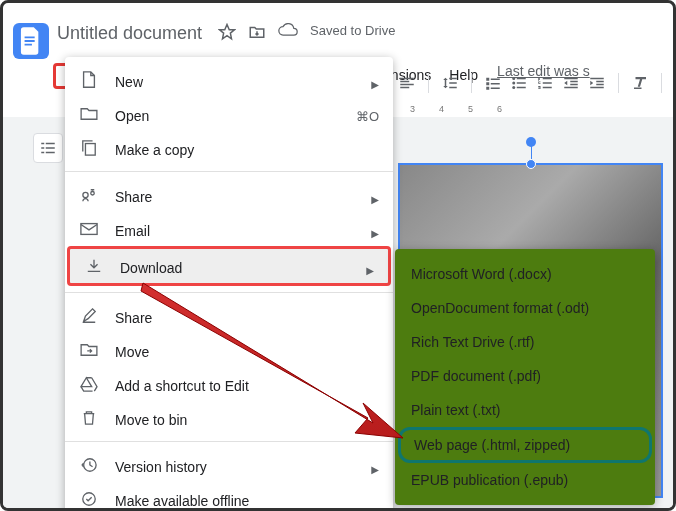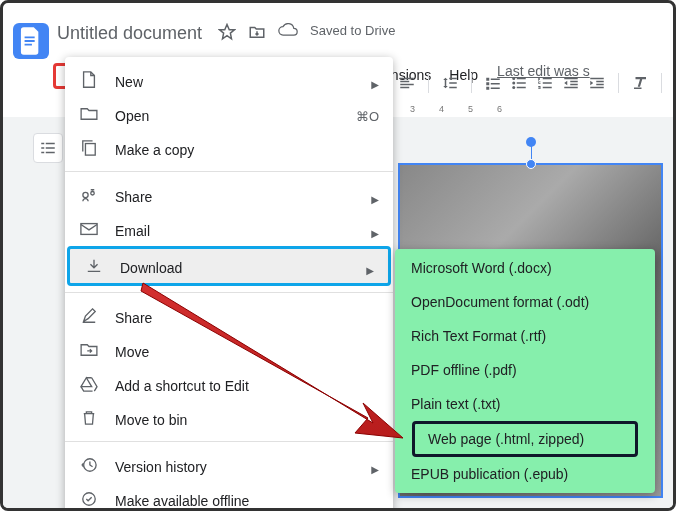--- a/index.html
+++ b/index.html
@@ -20,28 +20,28 @@
 .doc-area{position:absolute;top:114px;left:0;right:0;bottom:0;background:#f1f3f4}
 .outline-btn{position:absolute;left:30px;top:130px;width:30px;height:30px;border:1px solid #dadce0;border-radius:4px;background:#fff;display:flex;align-items:center;justify-content:center;color:#5f6368}
 .image-sel{position:absolute;top:160px;left:395px;right:10px;bottom:10px;background:linear-gradient(135deg,#888 0%,#aaa 30%,#666 60%,#999 100%);border:2px solid #4285f4}
 .sel-handle{position:absolute;width:10px;height:10px;background:#4285f4;border:1px solid #fff;border-radius:50%}
 .sel-handle.top{top:-6px;left:50%;transform:translateX(-50%)}
 .sel-rot{position:absolute;top:-28px;left:50%;transform:translateX(-50%);width:10px;height:10px;background:#4285f4;border-radius:50%}
 .sel-line{position:absolute;top:-20px;left:50%;width:1px;height:16px;background:#4285f4}
 .dropdown{position:absolute;left:62px;top:54px;width:328px;background:#fff;box-shadow:0 2px 10px rgba(0,0,0,.3);border-radius:4px;padding:6px 0;z-index:10}
 .dd-item{display:flex;align-items:flex-end;padding:7px 14px;font-size:14px;color:#202124;cursor:pointer;position:relative}
 .dd-item.active{background:#eee}
-.dd-item.boxed{border:3px solid #0ea5e9;border-radius:4px;margin:0 2px}
+.dd-item.boxed{border:3px solid #ef4444;border-radius:4px;margin:0 2px}
 .dd-icon{width:20px;height:20px;margin-right:16px;color:#5f6368;display:flex;align-items:center;justify-content:center}
 .dd-arrow{position:absolute;right:14px;color:#5f6368;font-size:10px}
 .dd-short{position:absolute;right:14px;font-size:13px;color:#5f6368}
 .dd-sep{height:1px;background:#e0e0e0;margin:6px 0}
-.submenu{position:absolute;left:392px;top:246px;width:260px;background:#86efac;box-shadow:0 2px 10px rgba(0,0,0,.3);border-radius:4px;padding:2px 0;z-index:11}
+.submenu{position:absolute;left:392px;top:246px;width:260px;background:#4d7c0f;box-shadow:0 2px 10px rgba(0,0,0,.3);border-radius:4px;padding:8px 0;z-index:11}
 .sub-item{padding:9px 16px;font-size:14px;color:#202124;cursor:pointer}
-.sub-item.boxed{border:3px solid #0f172a;border-radius:4px;margin:0 17px;padding:7px 13px}
+.sub-item.boxed{border:3px solid #0f766e;border-radius:12px;margin:0 3px;padding:7px 13px}
 .red-arrow{position:absolute;left:130px;top:270px;z-index:12;pointer-events:none}
 .tb-icon{width:18px;height:18px;color:#5f6368}
 .tb-sep{width:1px;height:20px;background:#dadce0;margin:0 4px}
 </style>
 </head>
 <body>
 
 <div class="header">
   <div class="logo">
     <svg viewBox="0 0 24 30">
@@ -252,22 +252,22 @@
           <path d="M6 9l2 2 4-4"></path>
         </svg>
       </span>
     <span>Make available offline</span>
   </div>
 </div>
 
 <div class="submenu">
   <div class="sub-item">Microsoft Word (.docx)</div>
   <div class="sub-item">OpenDocument format (.odt)</div>
-  <div class="sub-item">Rich Text Format (.rtf)</div>
-  <div class="sub-item">PDF offline (.pdf)</div>
+  <div class="sub-item">Rich Text Drive (.rtf)</div>
+  <div class="sub-item">PDF document (.pdf)</div>
   <div class="sub-item">Plain text (.txt)</div>
   <div class="sub-item boxed">Web page (.html, zipped)</div>
   <div class="sub-item">EPUB publication (.epub)</div>
 </div>
 
 <svg class="red-arrow" width="280" height="180" viewBox="0 0 280 180">
   <defs>
       <linearGradient id="g" x1="0" y1="0" x2="1" y2="1">
         <stop offset="0" stop-color="#d32f2f"></stop>
         <stop offset="1" stop-color="#b71c1c"></stop>

